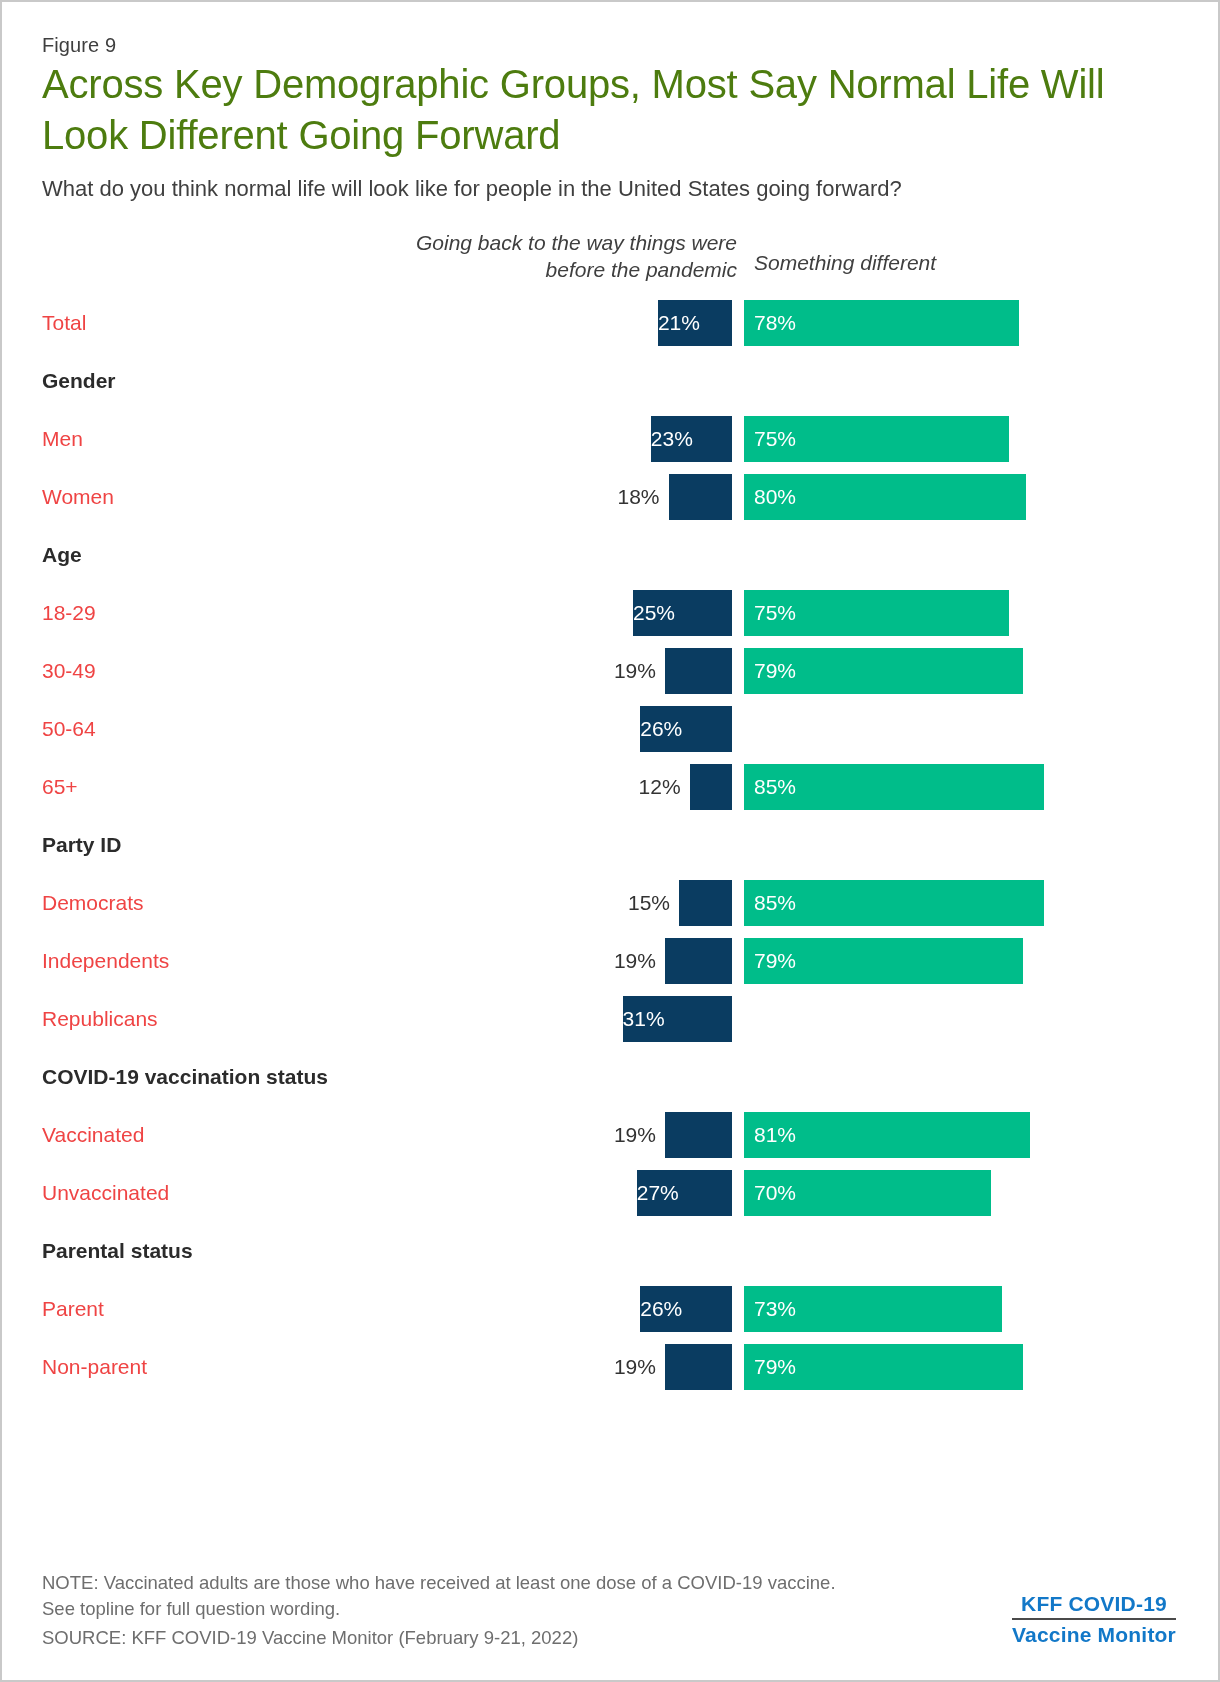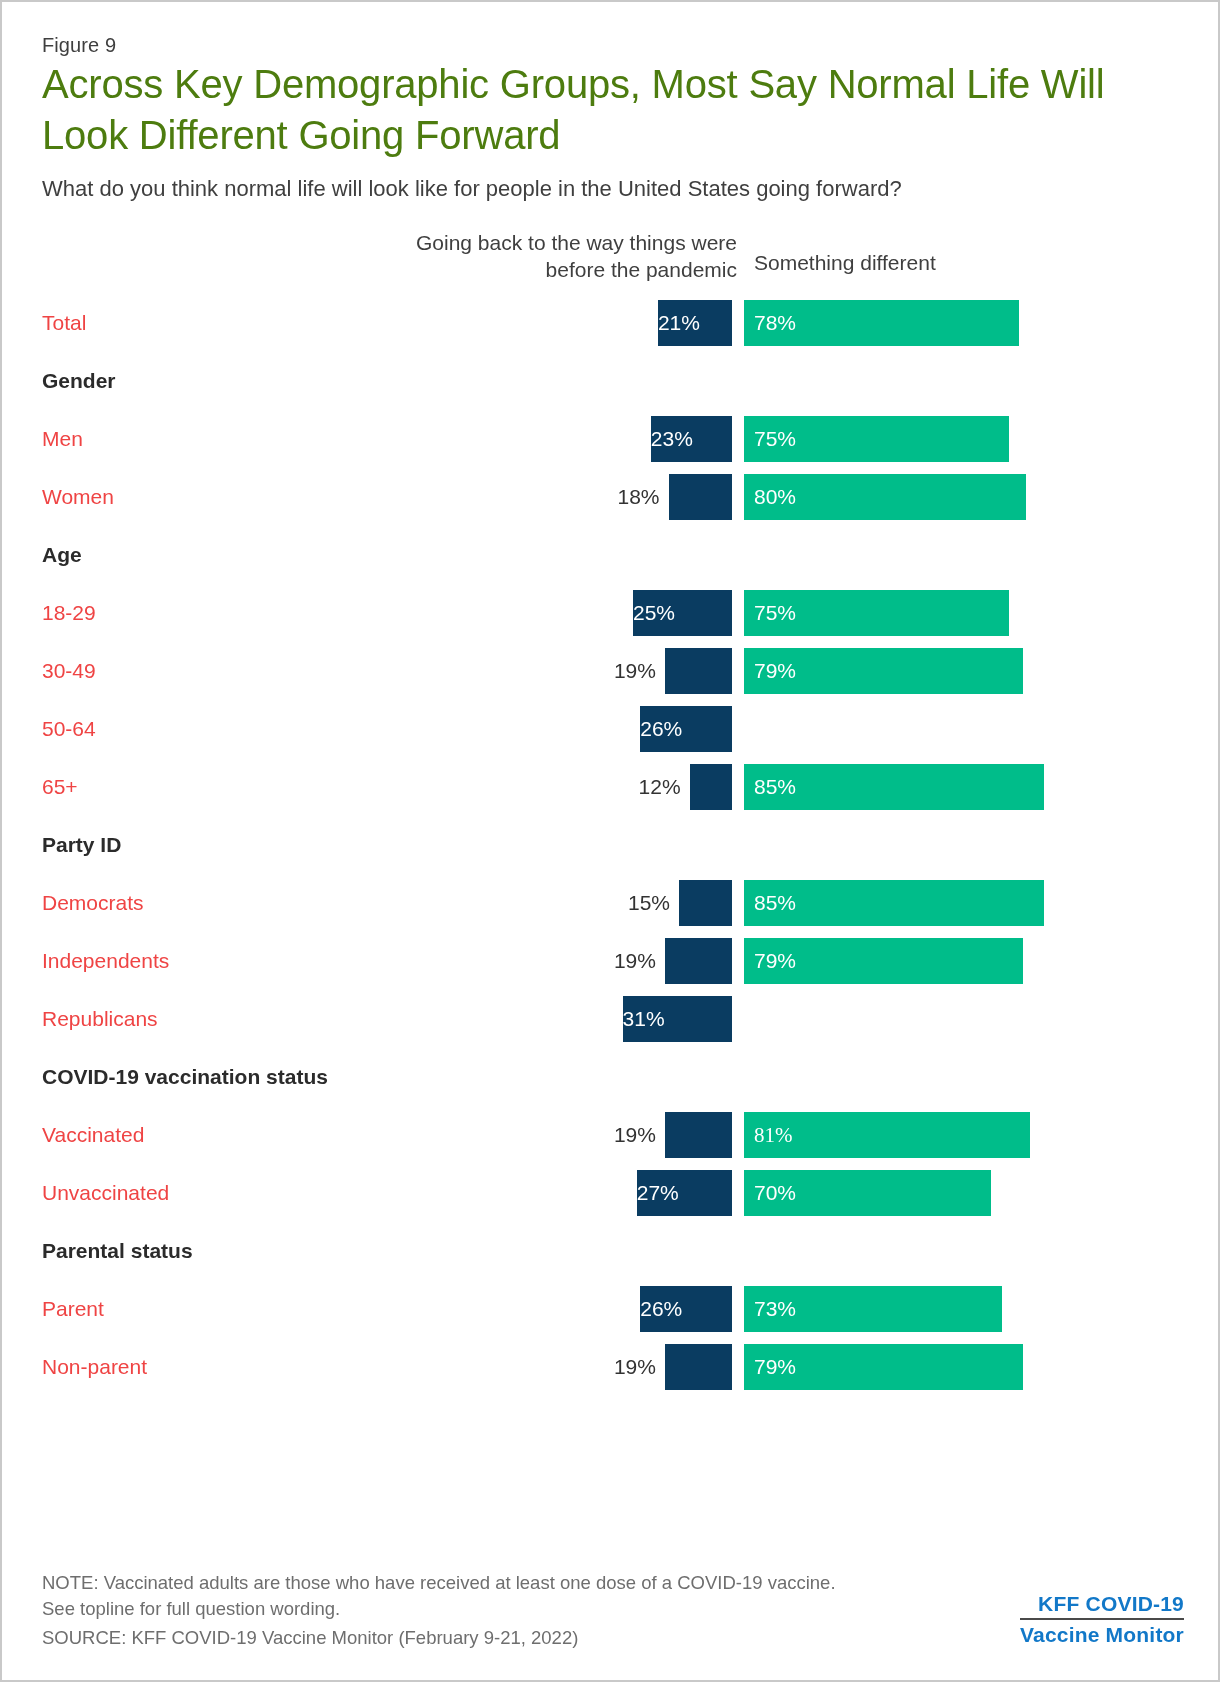--- a/index.html
+++ b/index.html
@@ -49,20 +49,21 @@
   }
 
   
   .chart {
     position: relative;
     margin-top: 6px;
   }
   .col-headers {
     position: relative;
     height: 64px;
+    font-style: italic;
   }
   .hdr-left {
     position: absolute;
     left: 340px;
     width: 355px;
     top: 0;
     text-align: right;
     font-size: 21px;
     line-height: 1.28;
     color: #3f3f3f;
@@ -155,23 +156,23 @@
   }
   .note, .source {
     font-size: 18.5px;
     line-height: 1.45;
     color: #6e6e6e;
     max-width: 830px;
   }
   .source { margin-top: 2px; }
   .logo {
     position: absolute;
-    right: 0;
+    right: 8px;
     bottom: 4px;
-    text-align: right;
+    text-align: center;
     color: #1278c8;
     font-weight: bold;
     font-size: 21px;
     line-height: 1.22;
     letter-spacing: 0.2px;
   }
   .logo .rule {
     height: 2px;
     background: #4a4a4a;
     margin: 2px 0 2px 0;
@@ -268,21 +269,21 @@
             <div class="barwrap">
               <div class="bar-left" style="width: 109.4px;">31%</div>
             </div>
           </div>
           <div class="grp">COVID-19 vaccination status</div>
           <div class="row">
             <div class="cat">Vaccinated</div>
             <div class="barwrap">
               <div class="bar-left outside" style="width: 67.1px;"></div>
               <div class="lbl-out-left" style="right: 528.1px;">19%</div>
-              <div class="bar-right" style="width: 285.9px; font-family: Liberation Serif, serif;">81%</div>
+              <div class="bar-right" style="width: 285.9px;">81%</div>
             </div>
           </div>
           <div class="row">
             <div class="cat">Unvaccinated</div>
             <div class="barwrap">
               <div class="bar-left" style="width: 95.3px;">27%</div>
               <div class="bar-right" style="width: 247.1px;">70%</div>
             </div>
           </div>
           <div class="grp">Parental status</div>

